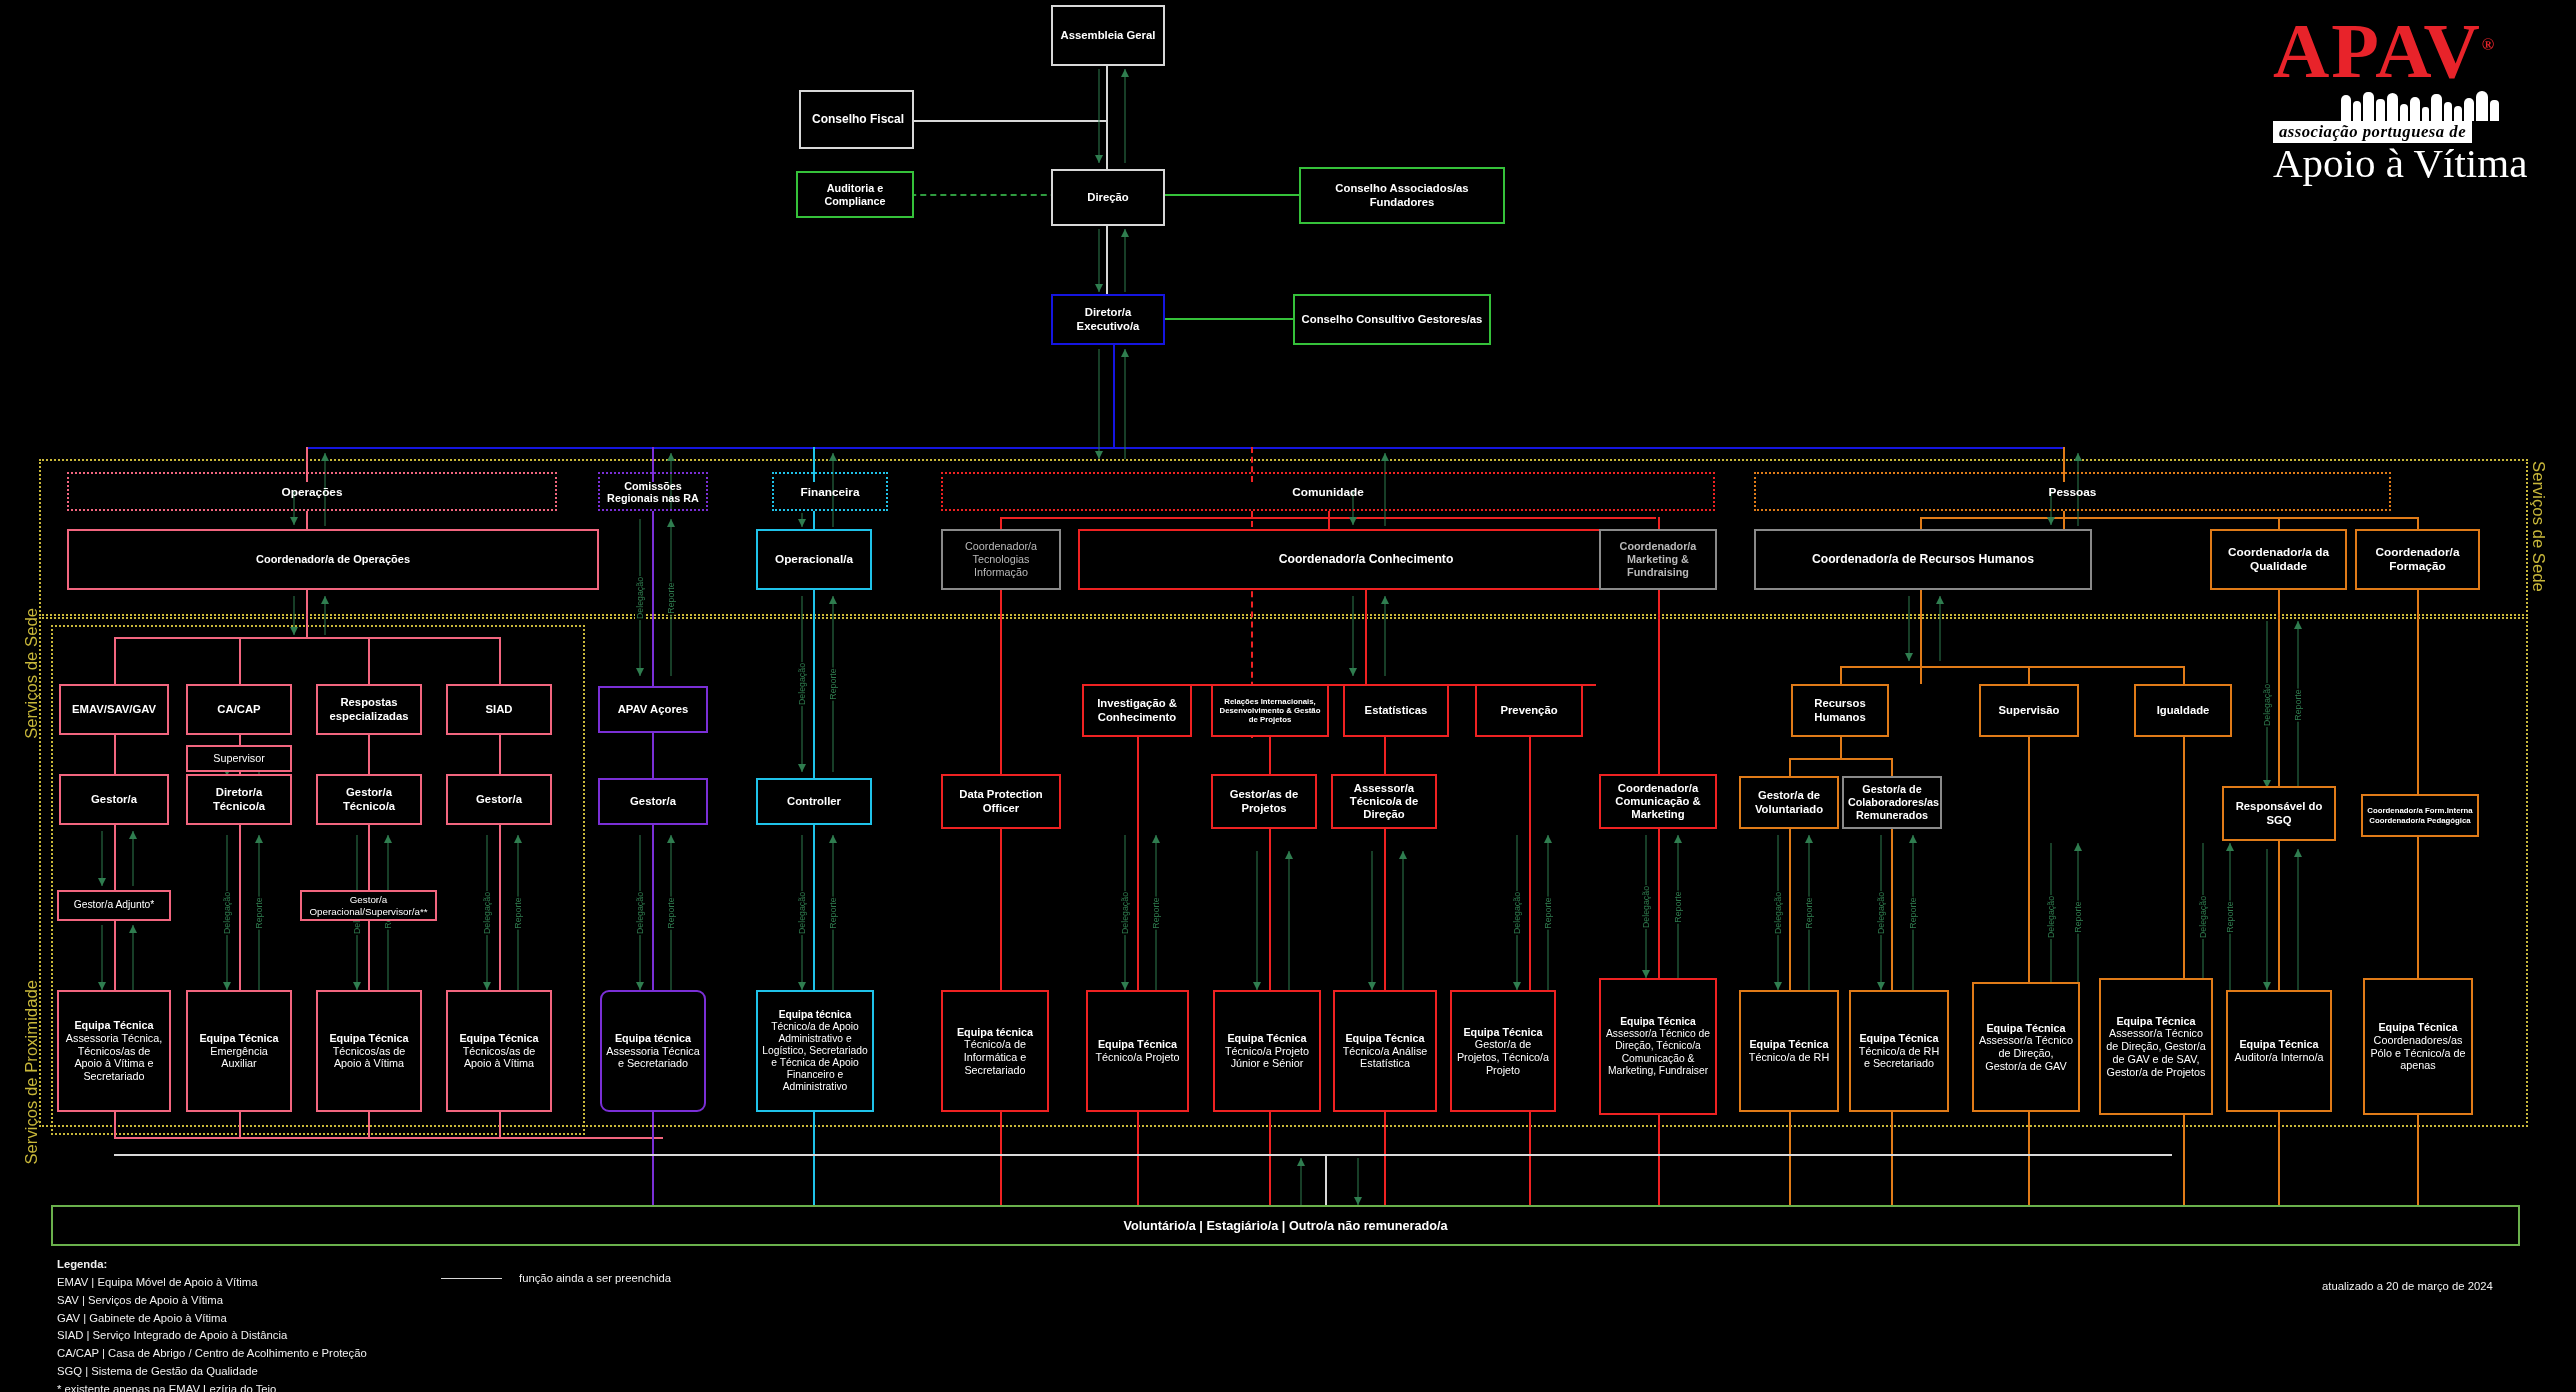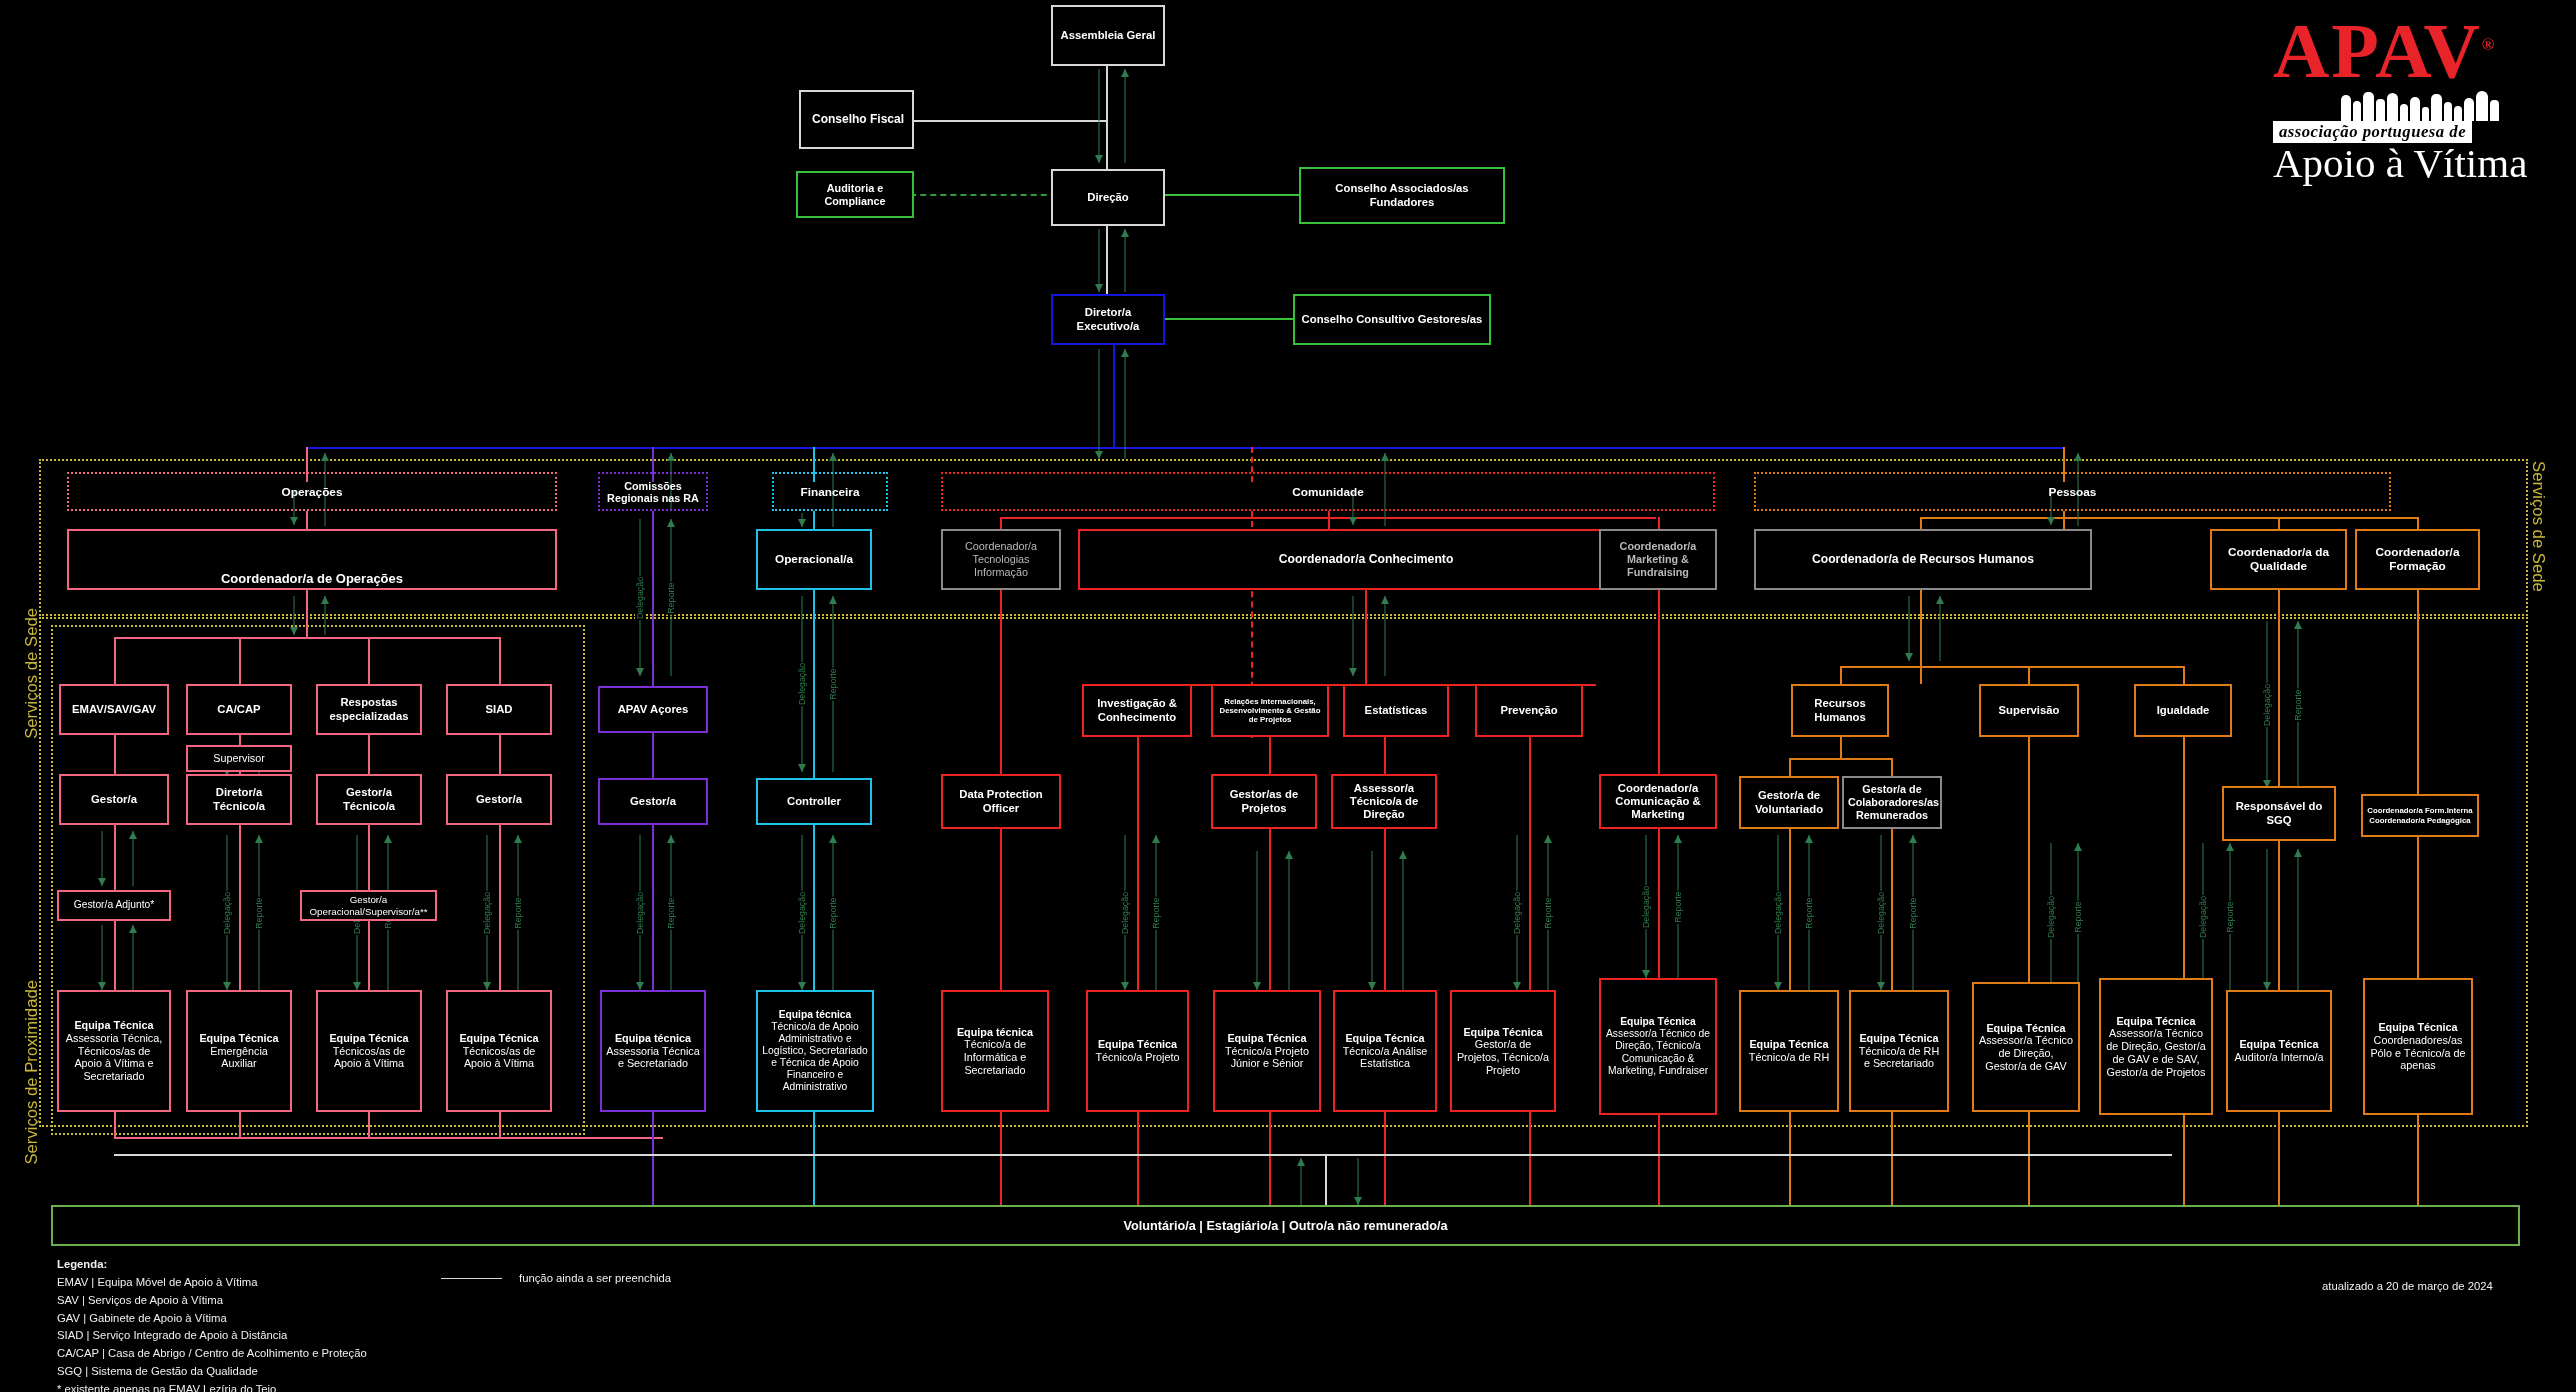--- a/index.html
+++ b/index.html
@@ -178,21 +178,21 @@
 <div class="band" style="left:772px;top:472px;width:116px;height:39px;border:2px dotted #1fc3ea;font-size:11.8px;">
     <span>Financeira</span>
   </div>
 <div class="band" style="left:941px;top:472px;width:774px;height:39px;border:2px dotted #ef2222;font-size:11.8px;">
     <span>Comunidade</span>
   </div>
 <div class="band" style="left:1754px;top:472px;width:637px;height:39px;border:2px dotted #e07b18;font-size:11.8px;">
     <span>Pessoas</span>
   </div>
 
-<div class="node" style="left:67px;top:529px;width:490px;height:61px;border-color:#f2667f;font-size:13px;align-items:flex-end;">
+<div class="node" style="left:67px;top:529px;width:532px;height:61px;border-color:#f2667f;font-size:11px;">
     <span class="inner">Coordenador/a de Operações</span>
   </div>
 <div class="node" style="left:756px;top:529px;width:116px;height:61px;border-color:#1fc3ea;font-size:11.8px;">
     <span class="inner">Operacional/a</span>
   </div>
 <div class="node thin" style="left:941px;top:529px;width:120px;height:61px;border-color:#8a8a8a;color:#b9b9b9;font-size:10.8px;">
     <span class="inner">Coordenador/a Tecnologias Informação</span>
   </div>
 <div class="node" style="left:1078px;top:529px;width:576px;height:61px;border-color:#ef2222;font-size:12.2px;">
     <span class="inner">Coordenador/a Conhecimento</span>
@@ -381,21 +381,21 @@
 
 <div class="ln vr" style="left:652px;top:511px;height:196px;border-color:#7a2fd6;"></div>
 <div class="node" style="left:598px;top:686px;width:110px;height:47px;border-color:#7a2fd6;font-size:11.3px;">
     <span class="inner">APAV Açores</span>
   </div>
 <div class="ln vr" style="left:652px;top:733px;height:45px;border-color:#7a2fd6;"></div>
 <div class="node" style="left:598px;top:778px;width:110px;height:47px;border-color:#7a2fd6;font-size:11.3px;">
     <span class="inner">Gestor/a</span>
   </div>
 <div class="ln vr" style="left:652px;top:825px;height:165px;border-color:#7a2fd6;"></div>
-<div class="node" style="left:600px;top:990px;width:106px;height:122px;border-color:#7a2fd6;font-size:10.8px;">
+<div class="node" style="left:600px;top:990px;width:106px;height:122px;border-color:#7a2fd6;font-size:10.8px;border-radius:9px;">
   <span class="inner">
     <span>Equipa técnica</span>
     <span class="divider"></span>
     <span class="sub">Assessoria Técnica e Secretariado</span>
   </span>
 </div>
 <div class="arrow down" style="left:632px;top:519px;width:15.7px;height:157px;">
     <div class="stem"></div>
     <div class="head"></div>
     <span class="lbl">Delegação</span>

